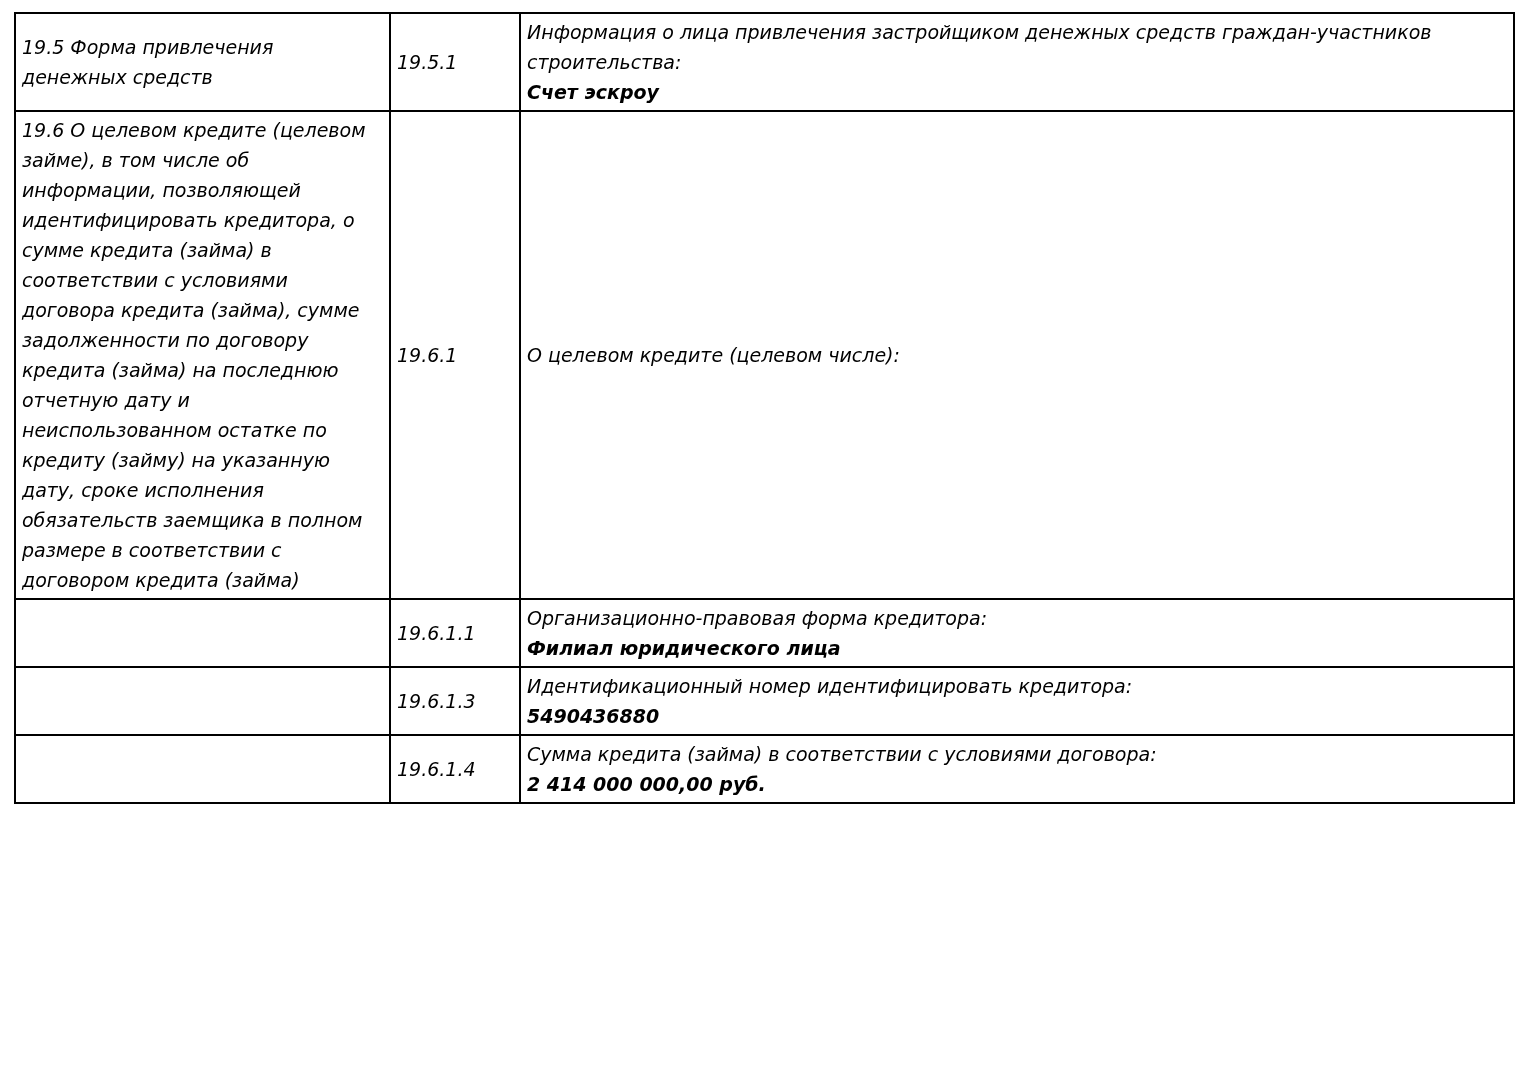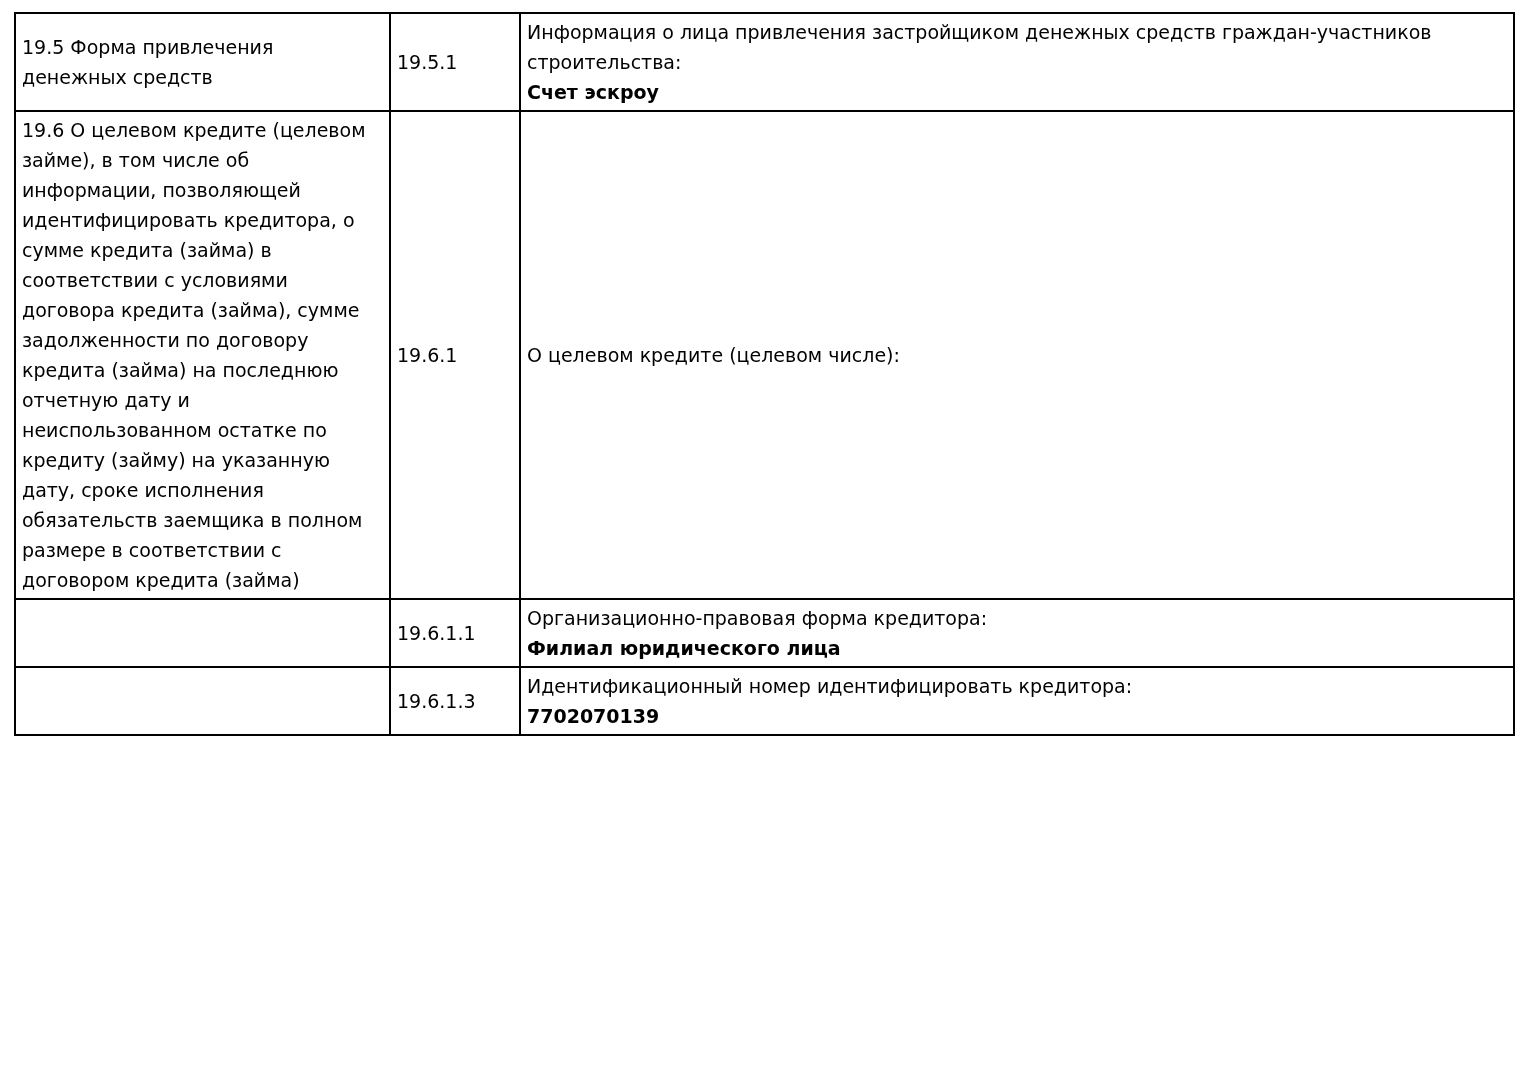--- a/index.html
+++ b/index.html
@@ -12,20 +12,21 @@
     height: 1080px;
     font-family: "DejaVu Sans", "Liberation Sans", sans-serif;
     color: #000000;
     overflow: hidden;
   }
   .doc-table {
     border-collapse: collapse;
     table-layout: fixed;
     margin: 12px 0 0 14px;
     width: 1499px;
+    font-style: italic;
   }
   .doc-table td {
     border: 2px solid #000000;
     font-size: 19px;
     line-height: 30px;
     padding: 3px 6px;
     vertical-align: middle;
     word-wrap: break-word;
     overflow: hidden;
   }
@@ -89,21 +90,33 @@
 
     <tr>
       <td>
         <span></span>
       </td>
       <td class="code-cell">
         <span>19.6.1.3</span>
       </td>
       <td>
         <div class="field-label">Идентификационный номер идентифицировать кредитора:</div>
-        <div class="field-value">7702070139</div>
+        <div class="field-value">5490436880</div>
       </td>
     </tr>
 
+    <tr>
+      <td>
+        <span></span>
+      </td>
+      <td class="code-cell">
+        <span>19.6.1.4</span>
+      </td>
+      <td>
+        <div class="field-label">Сумма кредита (займа) в соответствии с условиями договора:</div>
+        <div class="field-value">2 414 000 000,00 руб.</div>
+      </td>
+    </tr>
 
 
 
   </tbody>
 </table>
 
 </body></html>

